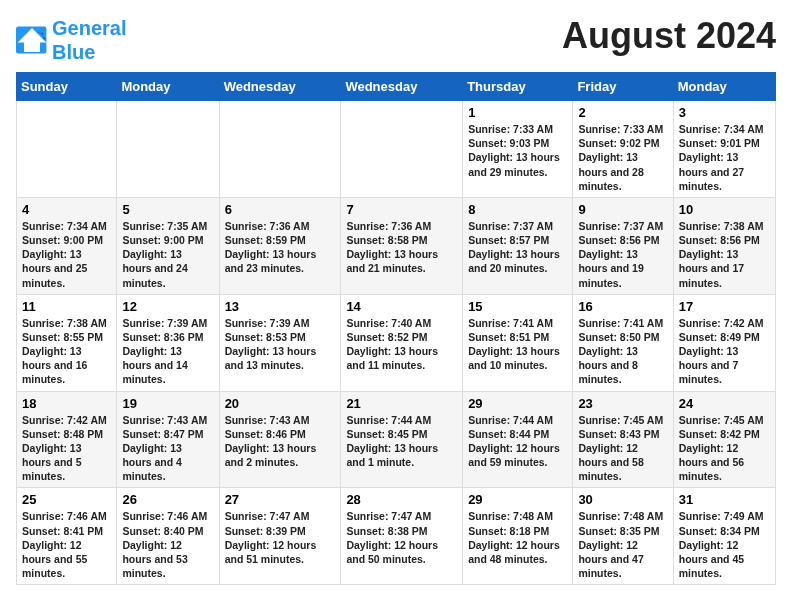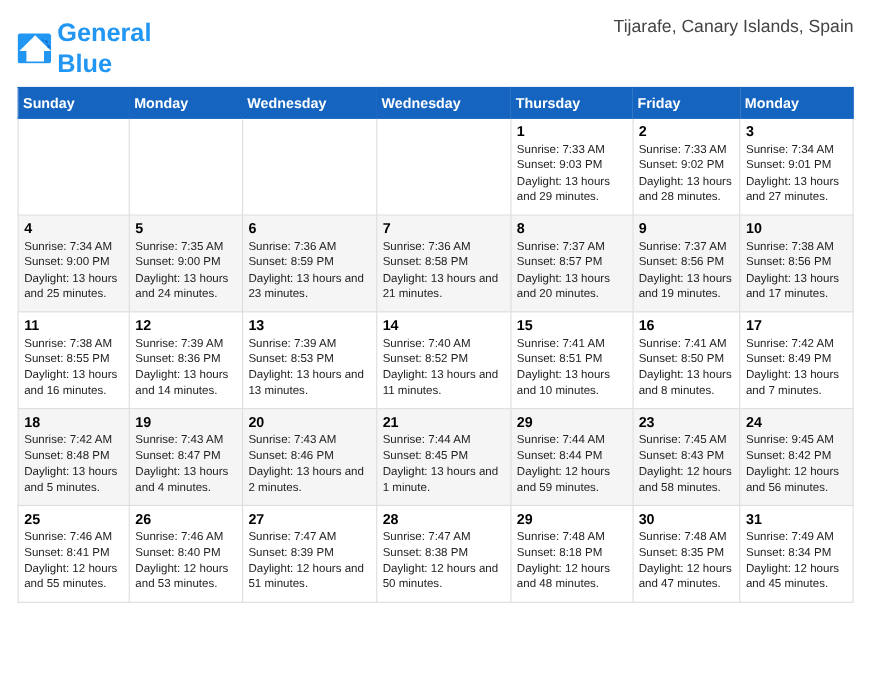--- a/index.html
+++ b/index.html
@@ -14,21 +14,21 @@
       display: flex;
       justify-content: space-between;
       align-items: flex-start;
       margin-bottom: 8px;
     }
     .logo {
       display: flex;
       align-items: center;
     }
     .logo-text {
-      font-size: 23px;
+      font-size: 20px;
       font-weight: bold;
       color: #333;
       line-height: 1.2;
     }
     .logo-text span {
       color: #2196F3;
     }
     .logo-icon {
       width: 32px;
       height: 28px;
@@ -80,20 +80,21 @@
     .day-number {
       font-weight: bold;
       font-size: 13px;
       display: block;
       margin-bottom: 2px;
     }
     .cell-content {
       font-size: 10.5px;
       color: #222;
       line-height: 1.35;
+      font-weight: bold;
     }
     .empty-cell {
       height: 88px;
     }
   </style>
 </head>
 <body>
 
 <div class="header">
   <div class="logo">
@@ -101,21 +102,21 @@
       <rect x="0" y="0" width="38" height="34" rx="3" fill="#2196F3"></rect>
       <polygon points="20,2 38,20 30,20 30,32 10,32 10,20 2,20" fill="white"></polygon>
       <polygon points="28,6 38,16 34,16 34,8 28,8" fill="#1565C0"></polygon>
     </svg>
     <div class="logo-text">
       <div><span>General</span></div>
       <div><span style="color:#2196F3">Blue</span></div>
     </div>
   </div>
   <div class="title-block">
-    <div class="subtitle">Tijarafe, Canary Islands, Spain</div>
+    <div class="main-title">August 2024</div>
   </div>
 </div>
 
 <table>
   <thead>
     <tr>
     <th>Sunday</th>
         <th>Monday</th>
         <th>Wednesday</th>
         <th>Wednesday</th>
@@ -292,21 +293,21 @@
         </td>
         <td>
           <span class="day-number">23</span>
           <div class="cell-content">Sunrise: 7:45 AM
 Sunset: 8:43 PM
 Daylight: 12 hours
 and 58 minutes.</div>
         </td>
         <td>
           <span class="day-number">24</span>
-          <div class="cell-content">Sunrise: 9:45 AM
+          <div class="cell-content">Sunrise: 7:45 AM
 Sunset: 8:42 PM
 Daylight: 12 hours
 and 56 minutes.</div>
         </td>
       </tr>
       <tr>
         <td>
           <span class="day-number">25</span>
           <div class="cell-content">Sunrise: 7:46 AM
 Sunset: 8:41 PM

